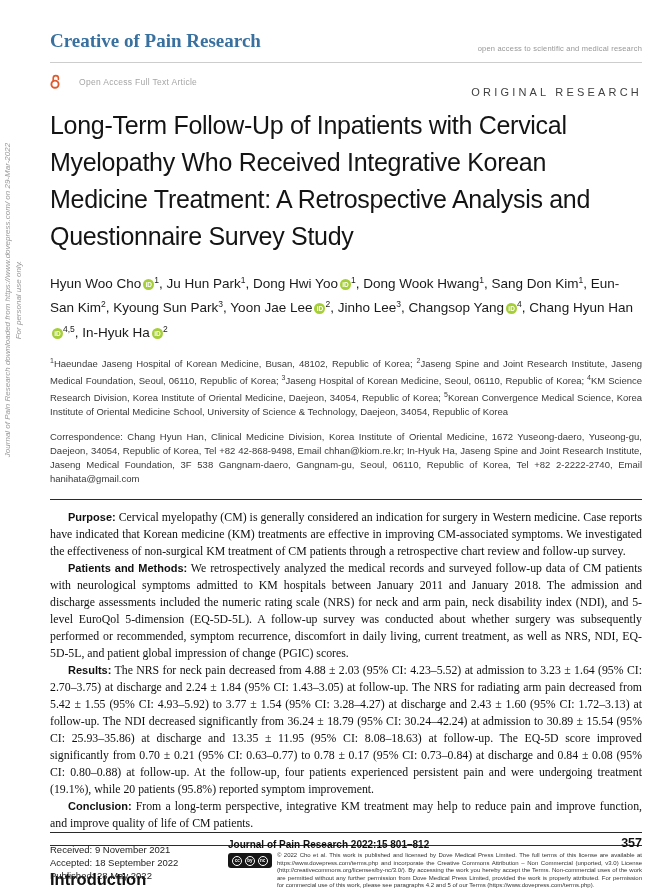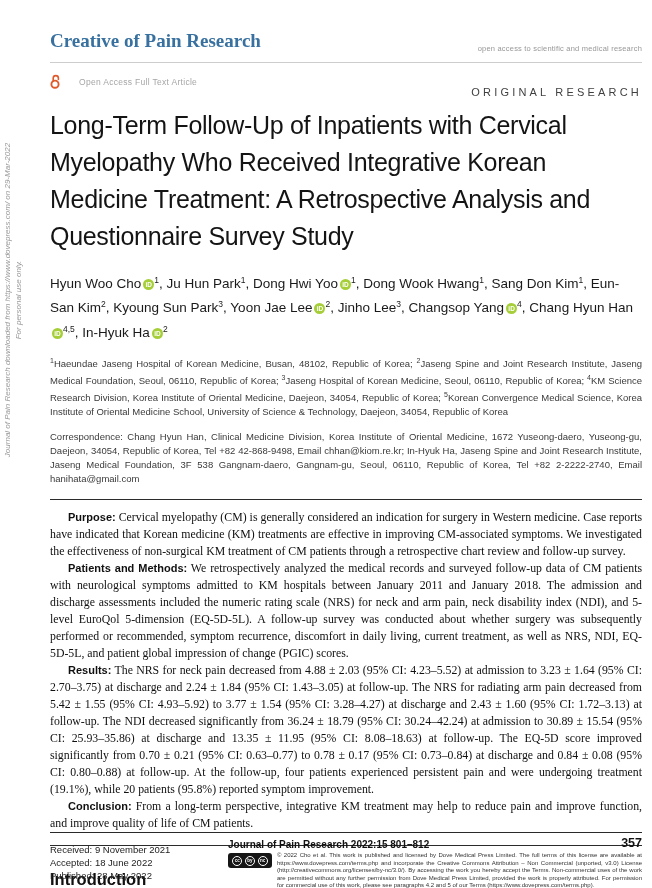--- a/index.html
+++ b/index.html
@@ -125,21 +125,21 @@
 
   <h2 class="intro-heading">Introduction</h2>
 
 </div>
 
 <div class="footer">
   <hr class="footer-rule">
   <div class="footer-flex">
     <div class="dates">
       <div>Received: 9 November 2021</div>
-      <div>Accepted: 18 June 2022</div>
+      <div>Accepted: 18 September 2022</div>
       <div>Published: 28 May 2022</div>
     </div>
     <div class="footer-right">
       <div class="journal-line-row">
         <span class="journal-line">Journal of Pain Research 2022:15 801–812</span>
         <span class="page-num">357</span>
       </div>
       <div class="license-row">
         <span class="cc-badge">
             <span class="cc-circle">cc</span>

